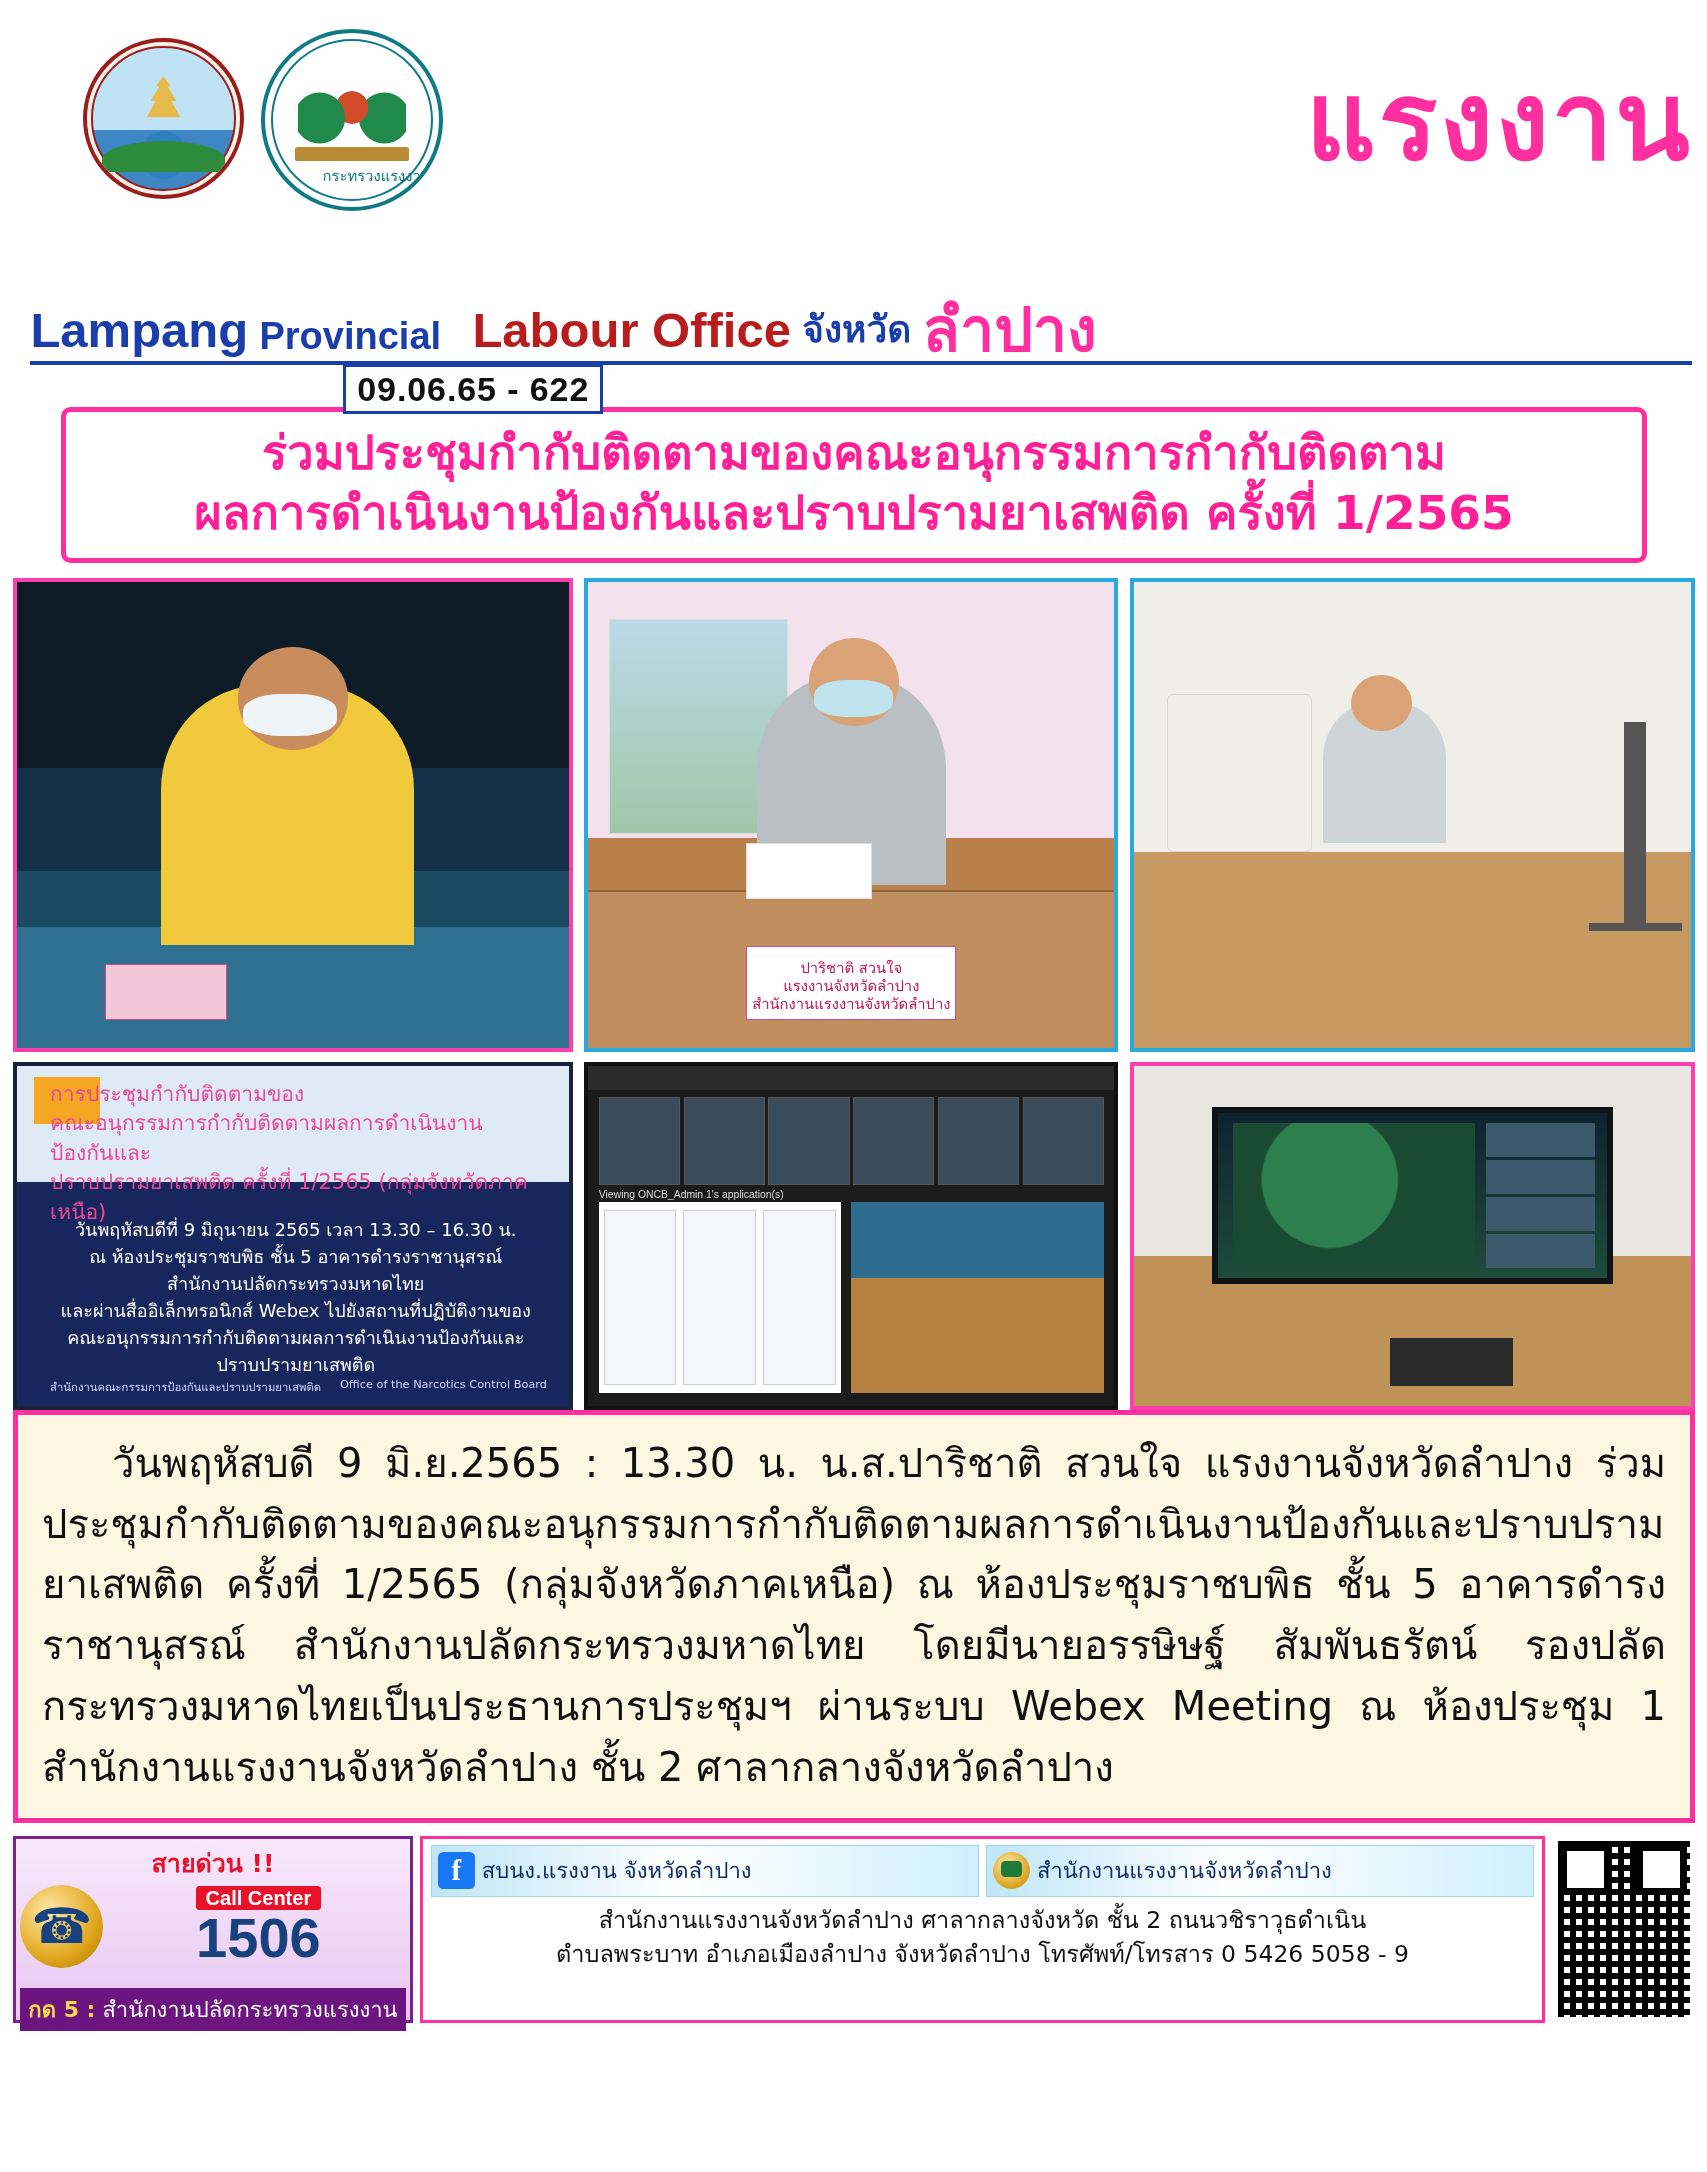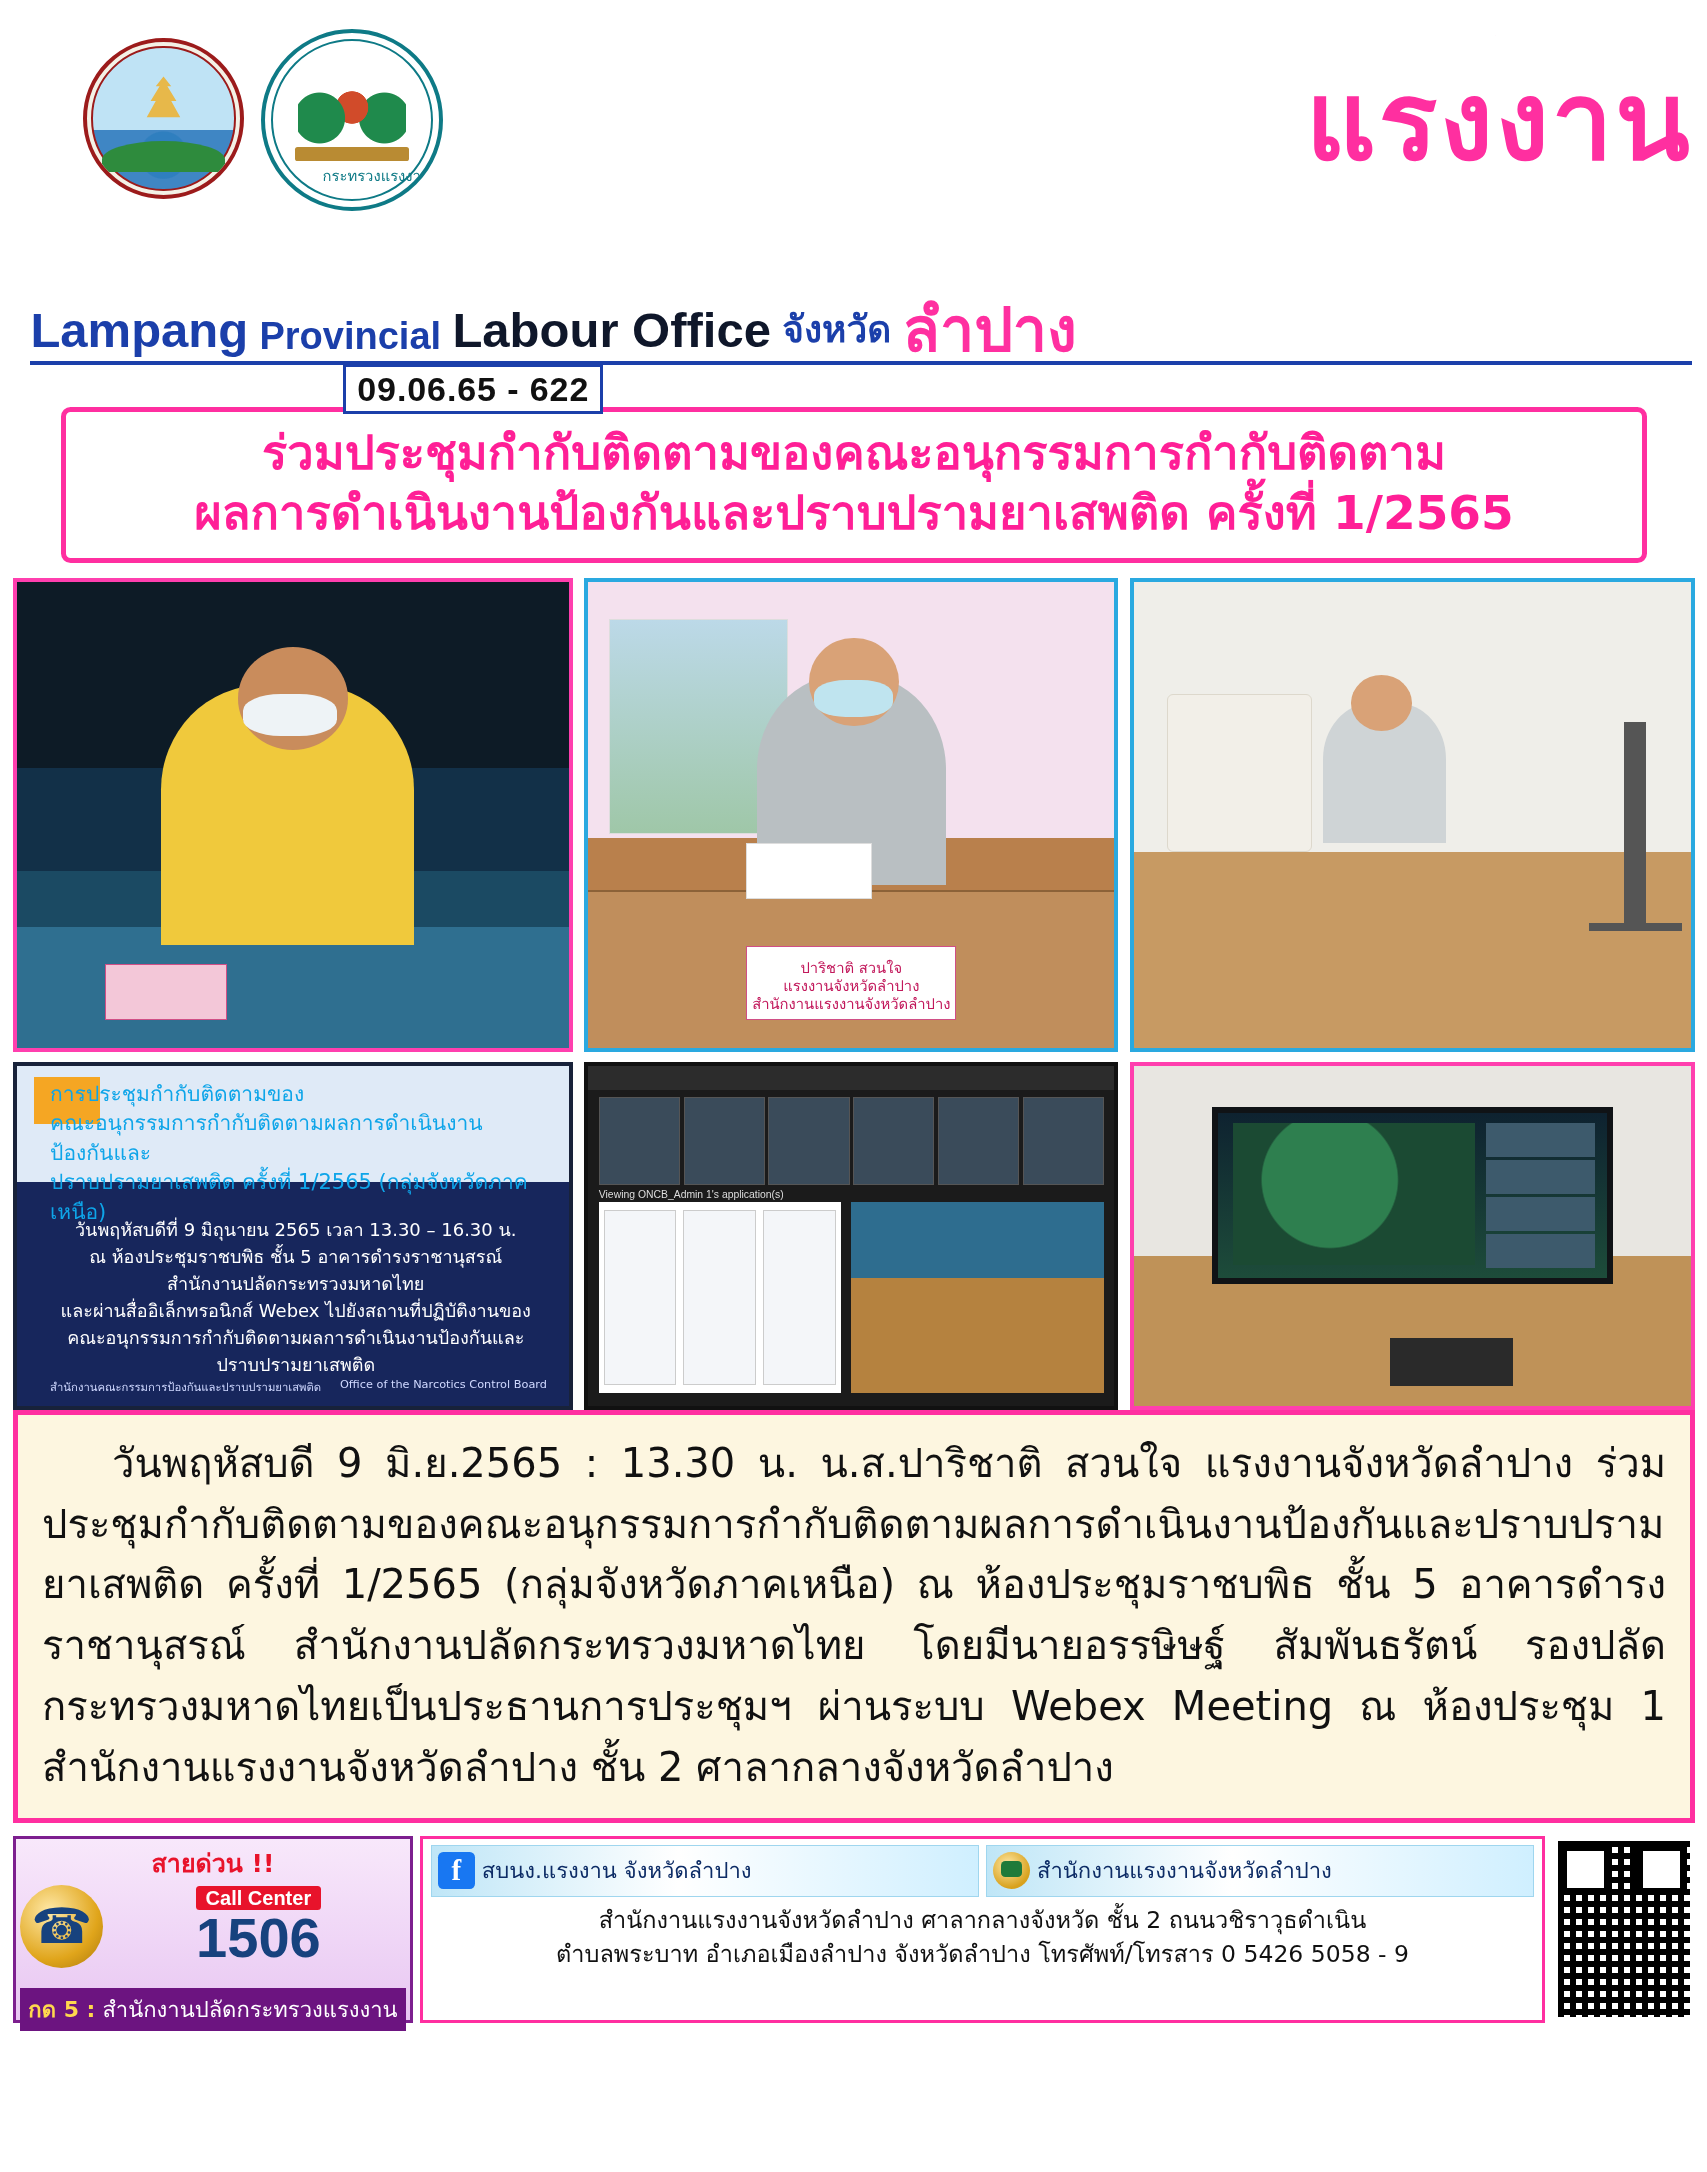--- a/index.html
+++ b/index.html
@@ -107,21 +107,21 @@
     top:287px;
     display:flex;
     align-items:flex-end;
     justify-content:flex-start;
     gap:11.3px;
     border-bottom:4.3px solid #1b3faa;
     padding-bottom:2.6px;
   }
   .en1{ font-size:49px; color:#1b3faa; font-weight:bold; font-family:"Liberation Sans",sans-serif;}
   .en2{ font-size:38px; color:#1b3faa; font-weight:bold; font-family:"Liberation Sans",sans-serif; }
-  .en3{ font-size:49px; color:#0f172a; font-weight:bold; }
+  .en3{ font-size:49px; color:#b91c1c; font-weight:bold;margin-left:20px; }
   .th-prov{ font-size:37px; color:#1b3faa; font-weight:bold; font-family:"DejaVu Sans",sans-serif;}
   .th-lampang{ font-size:61px; color:#ff2fa0; font-weight:bold; font-family:"DejaVu Sans",sans-serif; line-height:0.9;}
   .datebox{
     position:absolute;
     left:330px; top:352px;
     background:#ffffff;
     border:3.5px solid #1b3faa;
     padding:2.6px 11.3px;
     font-size:34px;
     font-weight:bold;
@@ -222,21 +222,21 @@
   .p3 .room{ background:linear-gradient(#efeee9 0 58%, #c79a63 58% 100%); }
   .p3 .chair{ position:absolute; left:6%; top:24%; width:26%; height:34%; background:#f2efe8; border:1.7px solid #ddd8cc; border-radius:6px;}
   .p3 .person{ position:absolute; left:34%; top:26%; width:22%; height:30%; background:#cfd4d6; border-radius:40% 40% 0 0;}
   .p3 .head{ position:absolute; left:39%; top:20%; width:11%; height:12%; background:#d9a277; border-radius:50%;}
   .p3 .table{ position:absolute; left:0; right:0; bottom:0; height:40%; background:#c79a63;}
   .p3 .tripod{ position:absolute; right:8%; top:30%; width:4%; height:44%; background:#555; }
   .p3 .tripod:after{ content:""; position:absolute; left:-160%; bottom:-2%; width:420%; height:4%; background:#555; }
 
   .p4{ background:#10224a; }
   .p4 .slide{ position:absolute; inset:0; background:linear-gradient(#dfeaf7 0 34%, #17265c 34% 100%); }
-  .p4 .sl-t{ position:absolute; left:6%; top:4%; right:5%; color:#0ea5e9; font-size:21px; font-family:"DejaVu Sans",sans-serif; line-height:1.4;}
+  .p4 .sl-t{ position:absolute; left:6%; top:4%; right:5%; color:#ec4899; font-size:21px; font-family:"DejaVu Sans",sans-serif; line-height:1.4;}
   .p4 .sl-b{ position:absolute; left:6%; top:44%; right:5%; color:#fff; font-size:18px; font-family:"DejaVu Sans",sans-serif; line-height:1.5; text-align:center;}
   .p4 .sl-f{ position:absolute; left:6%; bottom:3%; right:4%; display:flex; justify-content:space-between; color:#cfd8ff; font-size:11.3px; font-family:"DejaVu Sans",sans-serif;}
   .p4 .tag{ position:absolute; left:3%; top:3%; width:12%; height:14%; background:#f5a623;}
 
   .p5{ background:#111; }
   .p5 .webex{ position:absolute; inset:0; background:#1b1b1b;}
   .p5 .wbar{ position:absolute; left:0; right:0; top:0; height:7%; background:#2c2c2c;}
   .p5 .wtiles{ position:absolute; left:2%; top:9%; right:2%; height:26%; display:flex; gap:3.5px;}
   .p5 .wtiles div{ flex:1; background:#3a4b5a; border:0.9px solid #555;}
   .p5 .wdoc{ position:absolute; left:2%; top:40%; width:46%; bottom:4%; background:#fff; }

